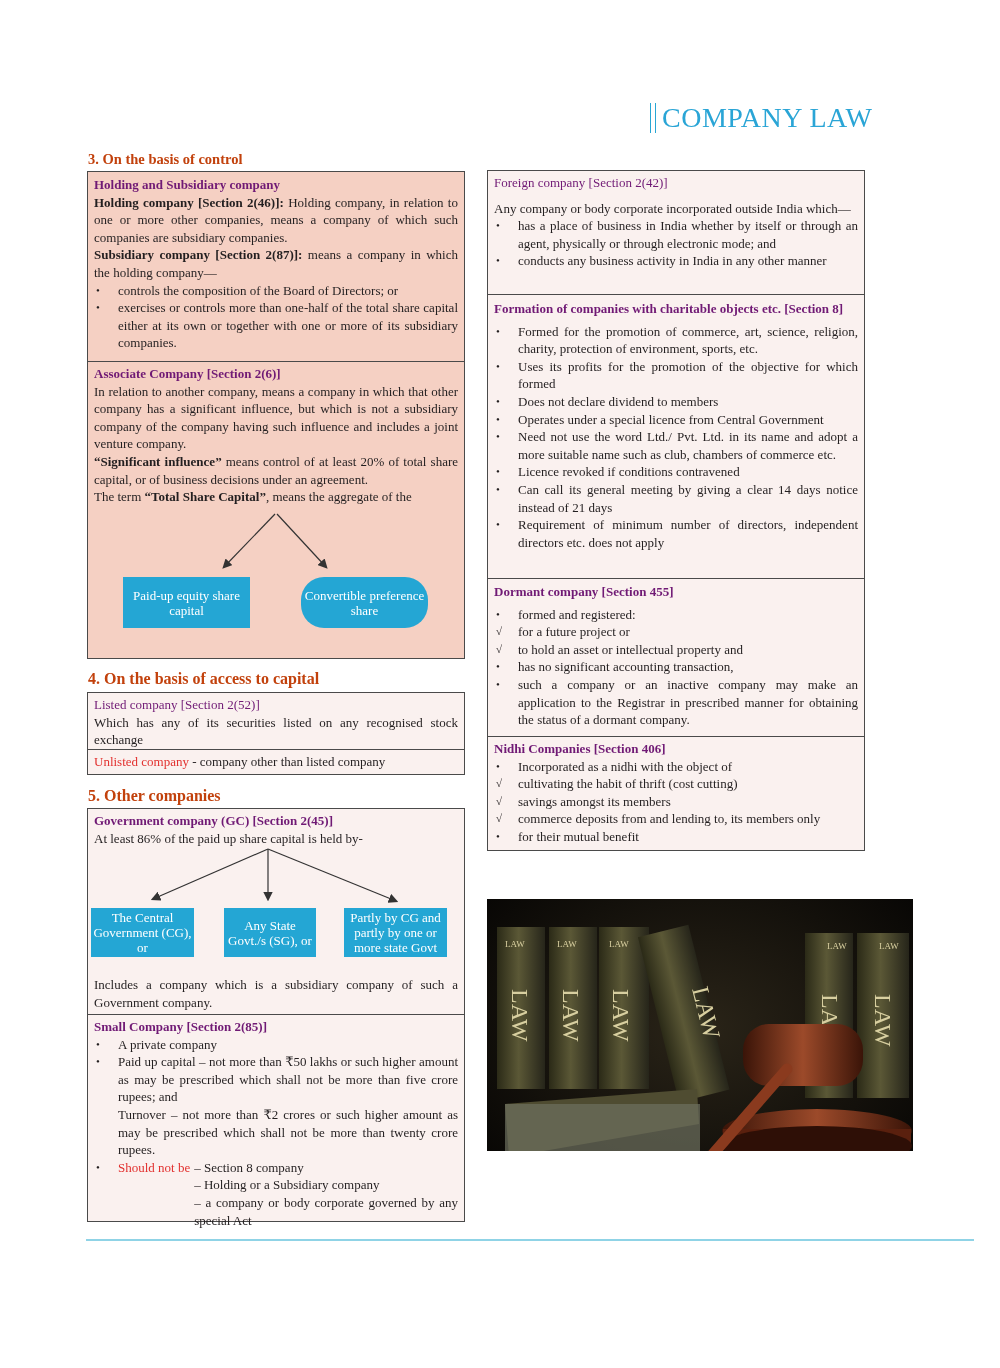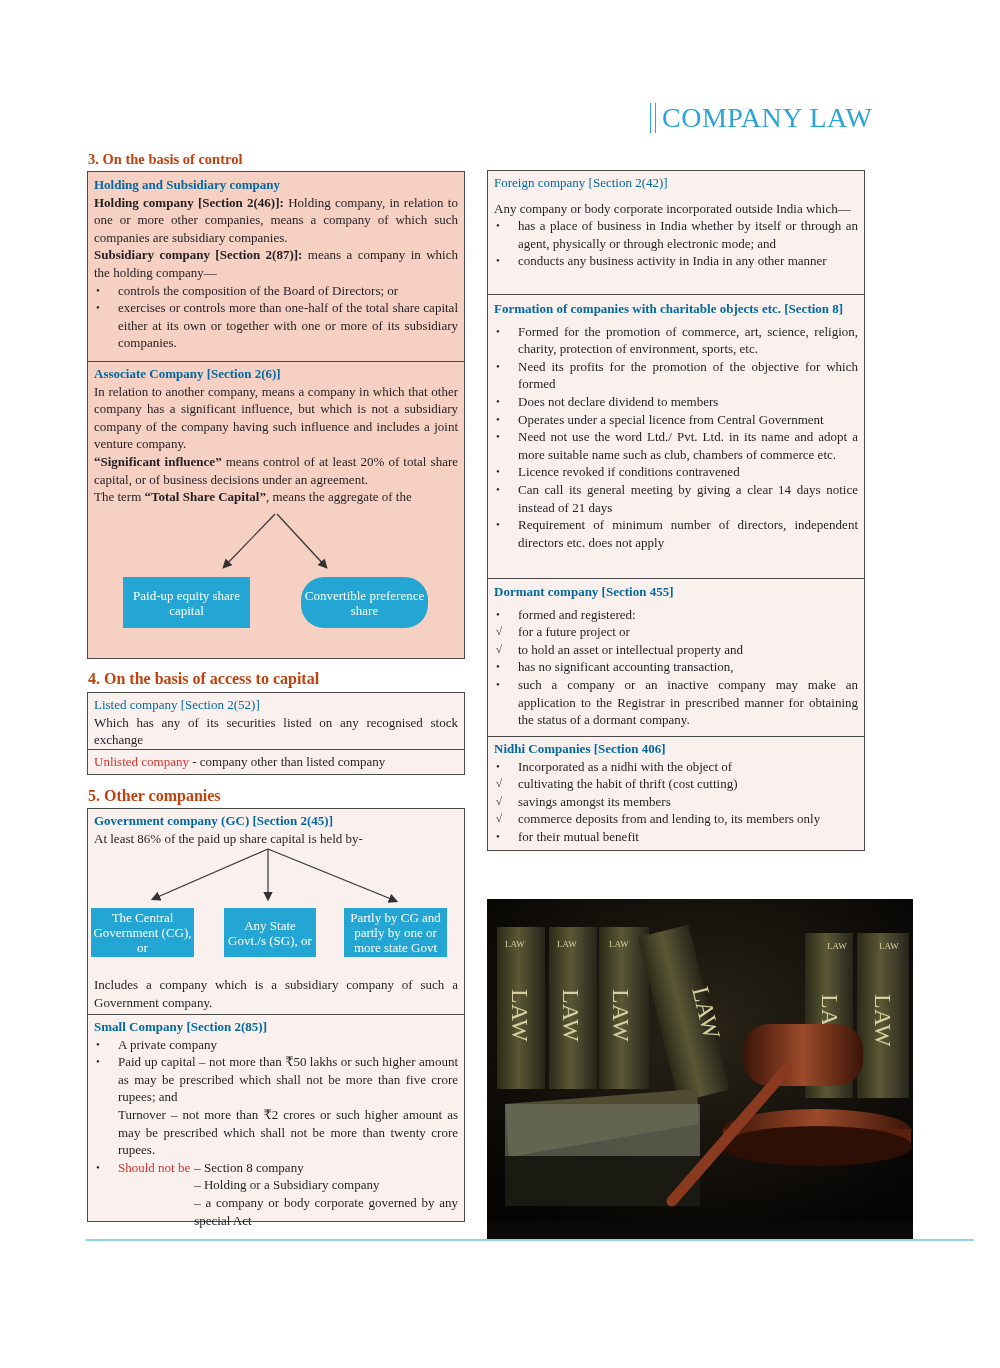--- a/index.html
+++ b/index.html
@@ -15,36 +15,36 @@
   .h4 { left: 88px; top: 670px; font-size: 16px; }
   .h5 { left: 88px; top: 787px; font-size: 16px; }
 
   .box { position: absolute; border: 1.6px solid #4a4a4a; }
   .box .cell { border-bottom: 1.6px solid #4a4a4a; padding: 3px 6px 3px 6px; }
   .box .cell:last-child { border-bottom: none; }
   .pink { background: #f5d0c3; }
   .cream { background: #faf1ef; }
 
   .red { color: #e2312f; }
-  .red-b { color: #0369a1; font-weight: bold; }
+  .red-b { color: #701a75; font-weight: bold; }
   .b { font-weight: bold; }
   .just { text-align: justify; }
 
   ul.bul { list-style: none; }
   ul.bul li { position: relative; padding-left: 24px; text-align: justify; }
   ul.bul li::before { content: "•"; position: absolute; left: 2px; top: 0; font-size: 11px; }
   ul.chk { list-style: none; }
   ul.chk li { position: relative; padding-left: 24px; }
   ul.chk li::before { content: "√"; position: absolute; left: 2px; top: 0; }
 
   .blue-box { position: absolute; background: #24a6d4; color: #ffffff; text-align: center; display: flex; align-items: center; justify-content: center; font-size: 13px; line-height: 15px; }
 
   svg.arrows { position: absolute; left: 0; top: 0; overflow: visible; }
 
-  .photo { position: absolute; left: 487px; top: 899px; width: 426px; height: 340px; background: #0b0907; overflow: hidden; }
+  .photo { position: absolute; left: 487px; top: 899px; width: 426px; height: 252px; background: #0b0907; overflow: hidden; }
   .footer-line { position: absolute; left: 86px; top: 1239px; width: 888px; height: 2px; background: #8fd3e6; }
 </style>
 </head>
 <body>
 
 <div class="header">
   <div class="bars"></div>
   <div class="title">COMPANY LAW</div>
 </div>
 
@@ -146,21 +146,21 @@
     <div class="just">Any company or body corporate incorporated outside India which—</div>
     <ul class="bul">
       <li>has a place of business in India whether by itself or through an agent, physically or through electronic mode; and</li>
       <li>conducts any business activity in India in any other manner</li>
     </ul>
   </div>
   <div class="cell" style="height:284px; padding-top:5px;">
     <div class="red-b just" style="margin-bottom:5px;">Formation of companies with charitable objects etc. [Section 8]</div>
     <ul class="bul">
       <li>Formed for the promotion of commerce, art, science, religion, charity, protection of environment, sports, etc.</li>
-      <li>Need its profits for the promotion of the objective for which formed</li>
+      <li>Uses its profits for the promotion of the objective for which formed</li>
       <li>Does not declare dividend to members</li>
       <li>Operates under a special licence from Central Government</li>
       <li>Need not use the word Ltd./ Pvt. Ltd. in its name and adopt a more suitable name such as club, chambers of commerce etc.</li>
       <li>Licence revoked if conditions contravened</li>
       <li>Can call its general meeting by giving a clear 14 days notice instead of 21 days</li>
       <li>Requirement of minimum number of directors, independent directors etc. does not apply</li>
     </ul>
   </div>
   <div class="cell" style="height:158px; padding-top:4px;">
     <div class="red-b" style="margin-bottom:5px;">Dormant company [Section 455]</div>

